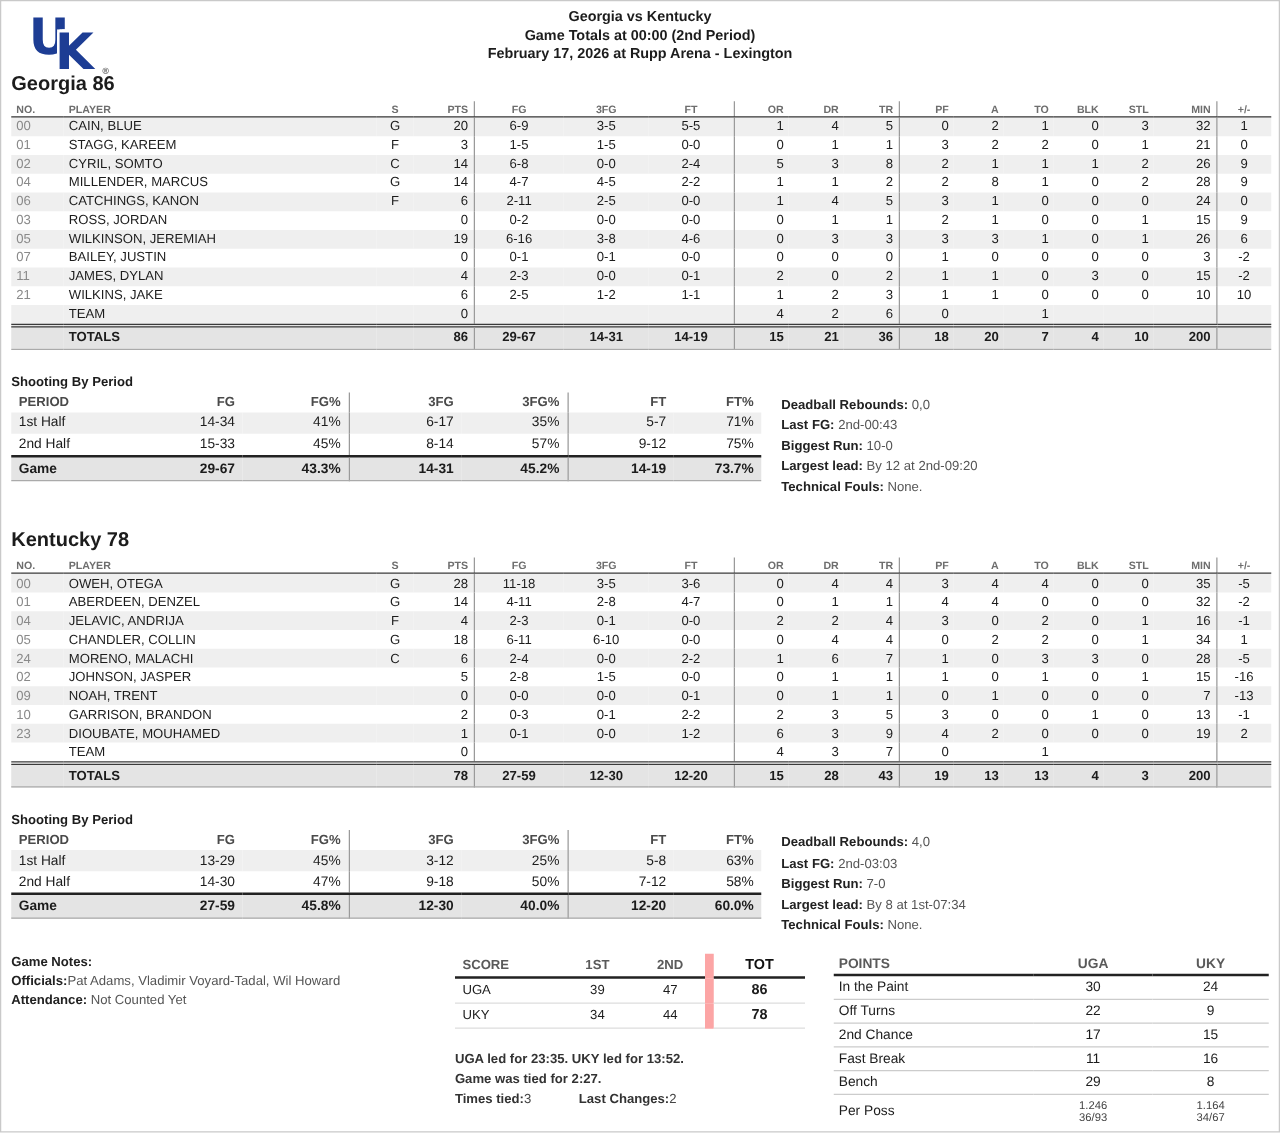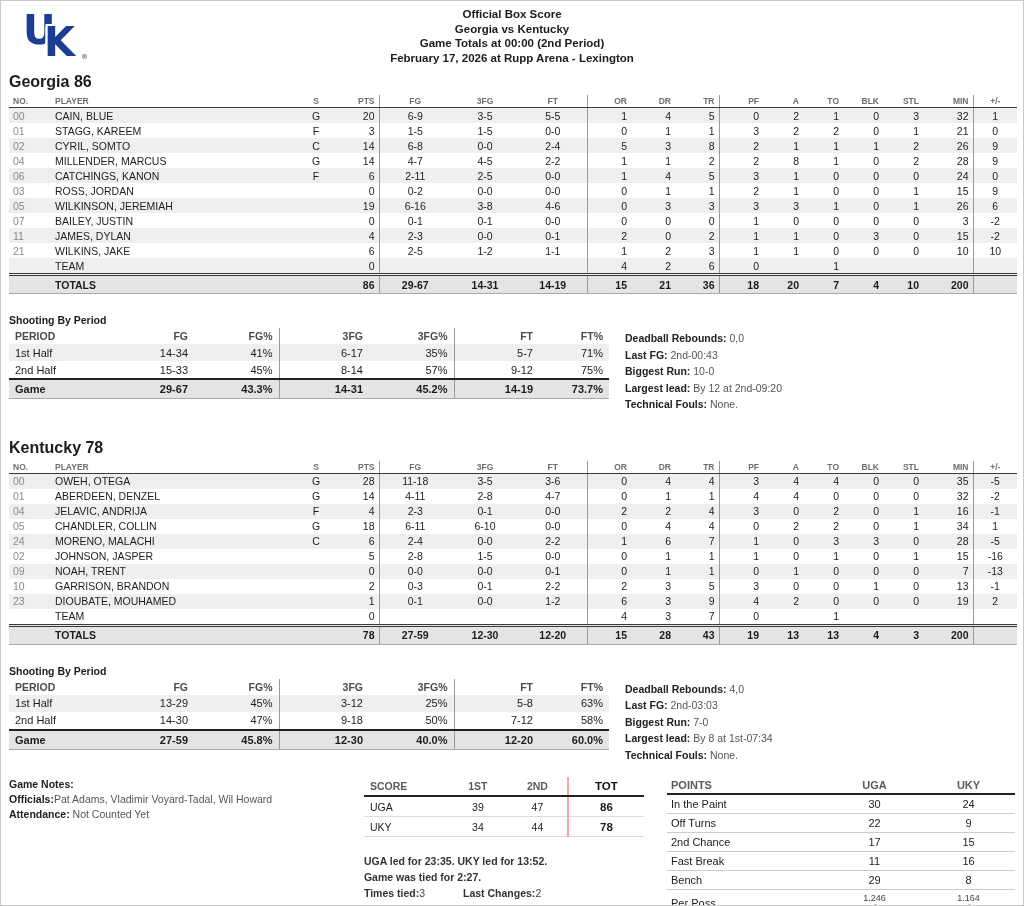--- a/index.html
+++ b/index.html
@@ -51,21 +51,21 @@
   .footer { display:flex; padding:0 8px; margin-top:14px; }
   .game-notes { width:356px; font-size:10.5px; line-height:15px; color:#555; }
   .game-notes b { color:#222; }
   .gap { height:12px; }
   .score-block { width:304px; }
   .score-table { width:280px; font-size:10.5px; }
   .score-table th { color:#5a5a5a; font-weight:bold; border-bottom:2px solid #222; padding:3px 6px; }
   .score-table th.tot-h { color:#111; font-size:11.5px; }
   .score-table td { padding:3.5px 6px; border-bottom:1px solid #ddd; }
   .score-table td.tot-c { font-weight:bold; font-size:11.5px; }
-  .score-table th:nth-child(4), .score-table td:nth-child(4) { border-left:2px solid #fca5a5; }
+  .score-table th:nth-child(4), .score-table td:nth-child(4) { border-left:7px solid #fca5a5; }
   .score-summary { margin-top:16px; font-size:10.5px; line-height:16px; }
   .score-summary .bold-line { font-weight:bold; color:#333; }
   .score-summary b { color:#333; } .score-summary span.v { font-weight:normal; color:#444; }
   .ties { display:flex; gap:38px; }
   .points-block { width:348px; }
   .points-table { width:100%; font-size:11px; }
   .points-table th { color:#5a5a5a; font-weight:bold; border-bottom:2px solid #222; padding:2px 4px; }
   .points-table td { border-bottom:1px solid #ccc; padding:3px 4px; }
   .points-table tr:last-child td { border-bottom:none; }
   .pp-val { font-size:9px; color:#444; line-height:10px; text-align:center; }
@@ -75,21 +75,20 @@
 
 <div class="page">
 
   <div class="logo">
     <span class="u">U</span>
     <span class="k">K</span>
     <span class="r">®</span>
   </div>
 
   <div class="report-header">
-    <div>Official Box Score</div>
     <div>Georgia vs Kentucky</div>
     <div>Game Totals at 00:00 (2nd Period)</div>
     <div>February 17, 2026 at Rupp Arena - Lexington</div>
   </div>
 
   <div class="content" id="teams">
     <section class="team-section">
       <h2 class="team-title">Georgia 86</h2>
       <table class="box-table">
         <colgroup>

